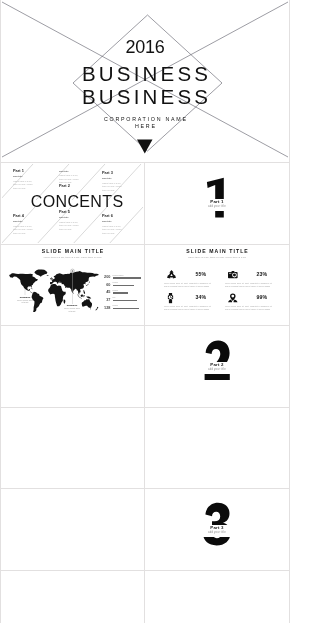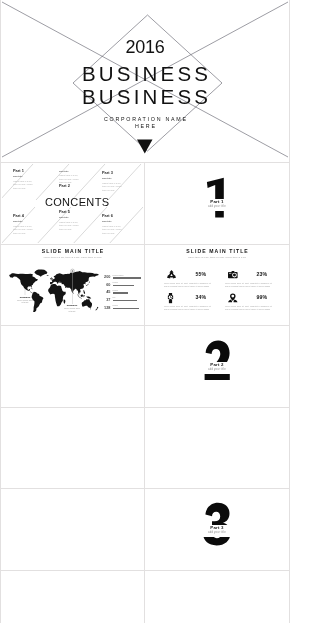--- a/index.html
+++ b/index.html
@@ -12,21 +12,21 @@
 svg{display:block;overflow:visible}
 
 #cover div{position:absolute;left:0;right:0;text-align:center;color:#111}
 .cv-year{top:34px;font-size:18px;font-weight:normal;letter-spacing:-0.2px;line-height:25px}
 .cv-t1{top:62px;font-size:20.5px;letter-spacing:3.2px;line-height:21px;text-indent:3.2px}
 .cv-t2{top:85px;font-size:20.5px;letter-spacing:3.2px;line-height:21px;text-indent:3.2px}
 .cv-s1{top:115px;font-size:5.3px;font-weight:500;letter-spacing:1.75px;line-height:6px;color:#2b2b2b;text-indent:1.75px}
 .cv-s2{top:122px;font-size:5.3px;font-weight:500;letter-spacing:1.75px;line-height:6px;color:#2b2b2b;text-indent:1.75px}
 
 #contents .bg{position:absolute;left:0;top:0}
-.ct-head{position:absolute;left:9px;right:0;text-align:center;top:32px;font-size:11px;letter-spacing:.35px;color:#141414;line-height:12px;text-indent:.3px}
+.ct-head{position:absolute;left:9px;right:0;text-align:center;top:32px;font-size:16px;letter-spacing:.35px;color:#141414;line-height:12px;text-indent:.3px}
 .ct-item{position:absolute;width:40px}
 .ct-p{font-size:3.9px;font-weight:bold;color:#2a2a2a;line-height:4.6px}
 .ct-s{font-size:2.5px;font-weight:bold;color:#6a6a6a;line-height:3px;margin-top:1.6px}
 .ct-b{font-size:2.05px;color:#b0b0b0;line-height:3.4px;margin-top:1.6px}
 .i1{left:11px;top:5px}
 .i2{left:57px;top:4px}
 .i3{left:100px;top:7px}
 .i4{left:11px;top:50px}
 .i5{left:57px;top:46px}
 .i6{left:100px;top:50px}

